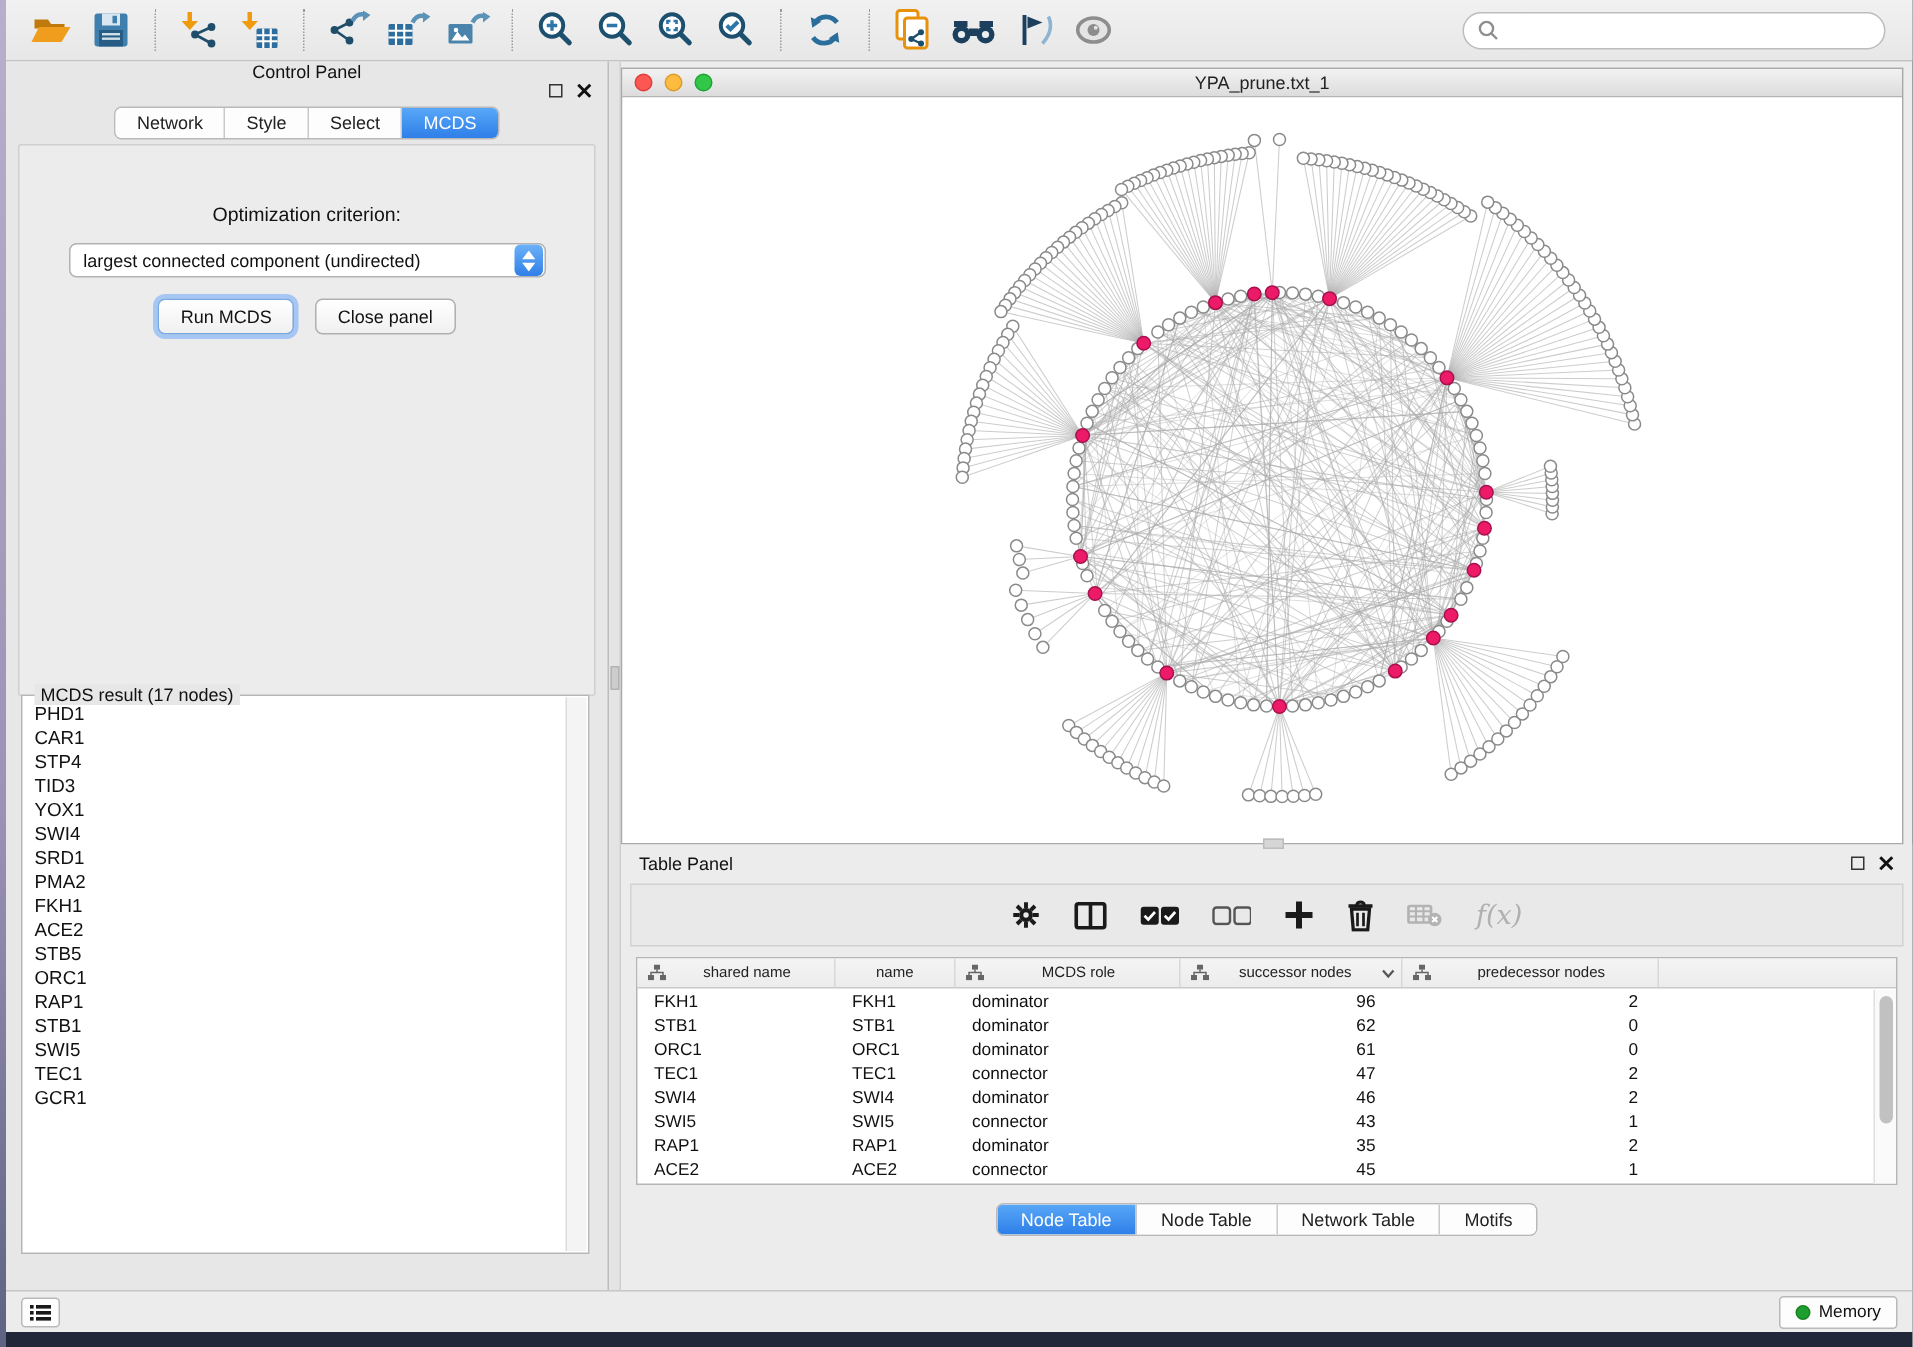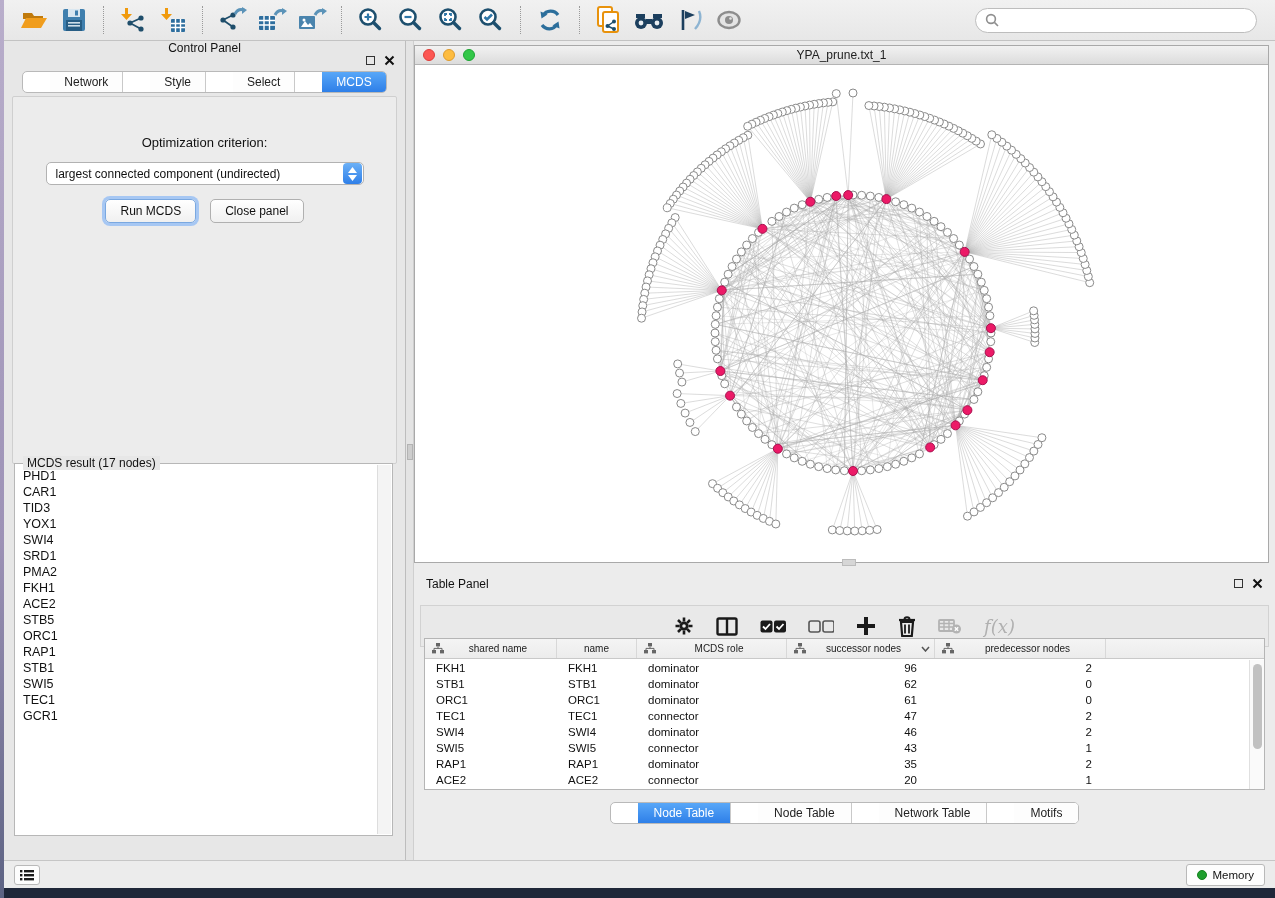--- a/index.html
+++ b/index.html
@@ -21,21 +21,21 @@
   .searchbox input { border:none; outline:none; flex:1; font-size:12px; background:transparent; margin-left:5px; }
 
   
   .control-panel { position:absolute; left:0; top:41px; width:401px; bottom:28px; background:#e7e7e7; }
   .cp-titlebar { height:26px; display:flex; align-items:center; padding:0 10px;flex-direction:column; }
   .cp-title { font-size:12px; color:#111; }
   .win-icons { margin-left:auto; display:flex; gap:9px; align-items:center; }
   .float-ic { width:9px; height:9px; border:1.5px solid #333; background:transparent; }
   .cp-tabs { display:flex; justify-content:center; margin-top:4px; }
   .seg-group { display:flex; border:1px solid #b9b9b9; border-radius:5px; overflow:hidden; background:#fff; }
-  .seg { padding:3px 14px; font-size:12px; color:#222; border-right:1px solid #c9c9c9; background:#fdfdfd; cursor:default;margin-left:27px; }
+  .seg { padding:3px 14px; font-size:12px; color:#222; border-right:1px solid #c9c9c9; background:#fdfdfd; cursor:default; }
   .seg:last-child { border-right:none; }
   .seg.active { background:linear-gradient(#58a7f8,#2e7fe8); color:#fff; }
   .cp-inner { position:absolute; left:8px; right:8px; top:55px; height:368px;
     background:#ececec; border:1px solid #cfcfcf; border-radius:2px; }
   .opt-label { text-align:center; font-size:13px; color:#111; margin-top:38px; }
   .dropdown { margin:12px auto 0; width:318px; height:23px; background:#fff; border:1px solid #b2b2b2;
     border-radius:5px; display:flex; align-items:center; position:relative; }
   .dropdown .dd-text { font-size:12px; color:#111; padding-left:9px; flex:1; white-space:nowrap; }
   .dd-stepper { width:19px; height:21px; border-radius:4px; margin-right:1px;
     background:linear-gradient(#6cb1f7,#2f7fe8); display:flex; flex-direction:column;
@@ -70,21 +70,21 @@
   .traffic { display:flex; gap:8px; margin-left:8px; }
   .tl { width:12px; height:12px; border-radius:50%; }
   .tl.red { background:#fc5753; border:1px solid #df3e3a; }
   .tl.yellow { background:#fdbc40; border:1px solid #de9b2d; }
   .tl.green { background:#33c748; border:1px solid #1da534; }
   .net-title { position:absolute; left:0; right:0; text-align:center; font-size:12px; color:#222; }
   .net-canvas { position:absolute; left:0; top:19px; right:0; bottom:0; background:#fff; overflow:hidden; }
 
   
   .table-panel { position:absolute; left:410px; top:563px; right:0; bottom:28px; background:#ececec; }
-  .tp-titlebar { height:41px; display:flex; align-items:center; padding:0 12px; }
+  .tp-titlebar { height:25px; display:flex; align-items:center; padding:0 12px; }
   .tp-title { font-size:12px; color:#111; }
   .tp-toolbar { margin:1px 6px 0 6px; height:42px; background:#e9e9e9; border:1px solid #d2d2d2;
     display:flex; align-items:center; padding:0 12px; gap:22px;justify-content:center; }
   .tp-toolbar .ticon { display:flex; align-items:center; justify-content:center; }
   .fx { font-family:"DejaVu Serif", serif; font-style:italic; font-size:18px; color:#b0b0b0; }
   .tbl-wrap { position:absolute; left:10px; right:10px; top:75px; bottom:70px;
     background:#fff; border:1px solid #b5b5b5; }
   .tbl-grid { display:grid; grid-template-columns:132px 80px 150px 148px 171px 1fr; }
   .tbl-head { background:linear-gradient(#f4f4f4,#ececec); border-bottom:1px solid #c9c9c9; height:20px; }
   .th { display:flex; align-items:center; border-right:1px solid #d8d8d8; font-size:10px; color:#222;
@@ -301,20 +301,21 @@
       <div class="btn-row">
         <button class="aqua-btn focused">Run MCDS</button>
         <button class="aqua-btn">Close panel</button>
       </div>
     </div>
     <div class="mcds-fieldset">
       <span class="mcds-legend">MCDS result (17 nodes)</span>
       <div class="mcds-list">
           <div class="mcds-item">PHD1</div>
           <div class="mcds-item">CAR1</div>
+          <div class="mcds-item">STP4</div>
           <div class="mcds-item">TID3</div>
           <div class="mcds-item">YOX1</div>
           <div class="mcds-item">SWI4</div>
           <div class="mcds-item">SRD1</div>
           <div class="mcds-item">PMA2</div>
           <div class="mcds-item">FKH1</div>
           <div class="mcds-item">ACE2</div>
           <div class="mcds-item">STB5</div>
           <div class="mcds-item">ORC1</div>
           <div class="mcds-item">RAP1</div>
@@ -1294,21 +1295,21 @@
             <div class="td">RAP1</div>
             <div class="td">dominator</div>
             <div class="td num">35</div>
             <div class="td num2">2</div>
             <div class="td"></div>
           </div>
           <div class="tbl-grid tr">
             <div class="td">ACE2</div>
             <div class="td">ACE2</div>
             <div class="td">connector</div>
-            <div class="td num">20</div>
+            <div class="td num">45</div>
             <div class="td num2">1</div>
             <div class="td"></div>
           </div>
           <div class="tbl-grid tr">
             <div class="td"></div>
           </div>
         </div>
       <div class="tbl-vscroll">
           <div class="thumb"></div>
         </div>

